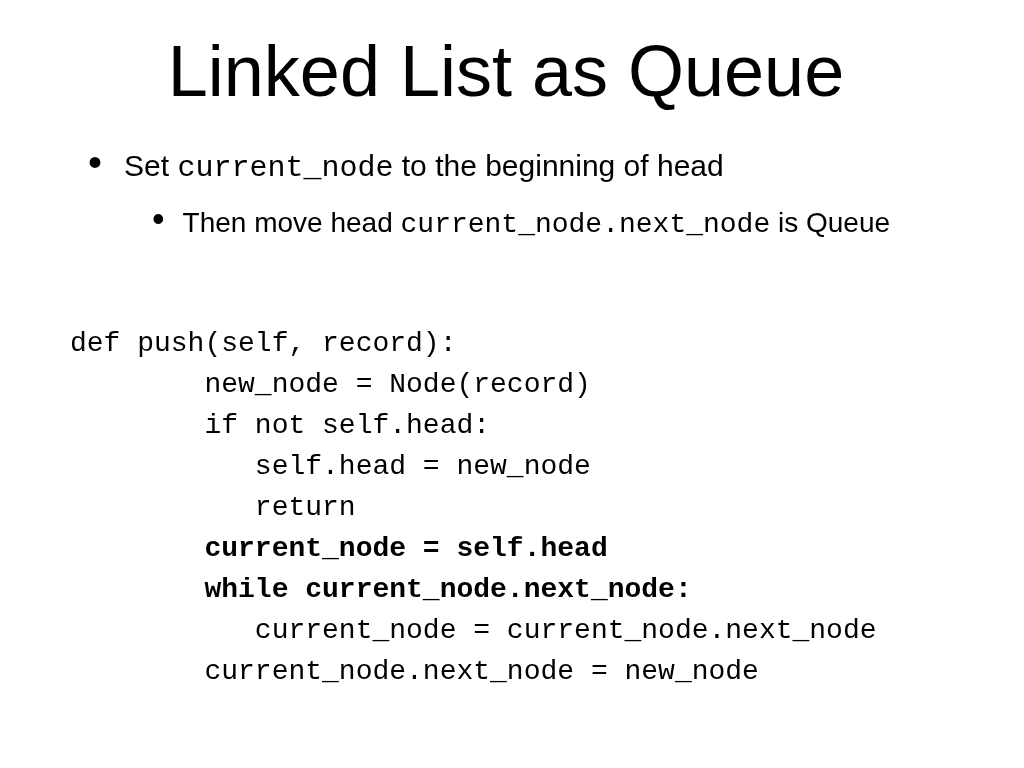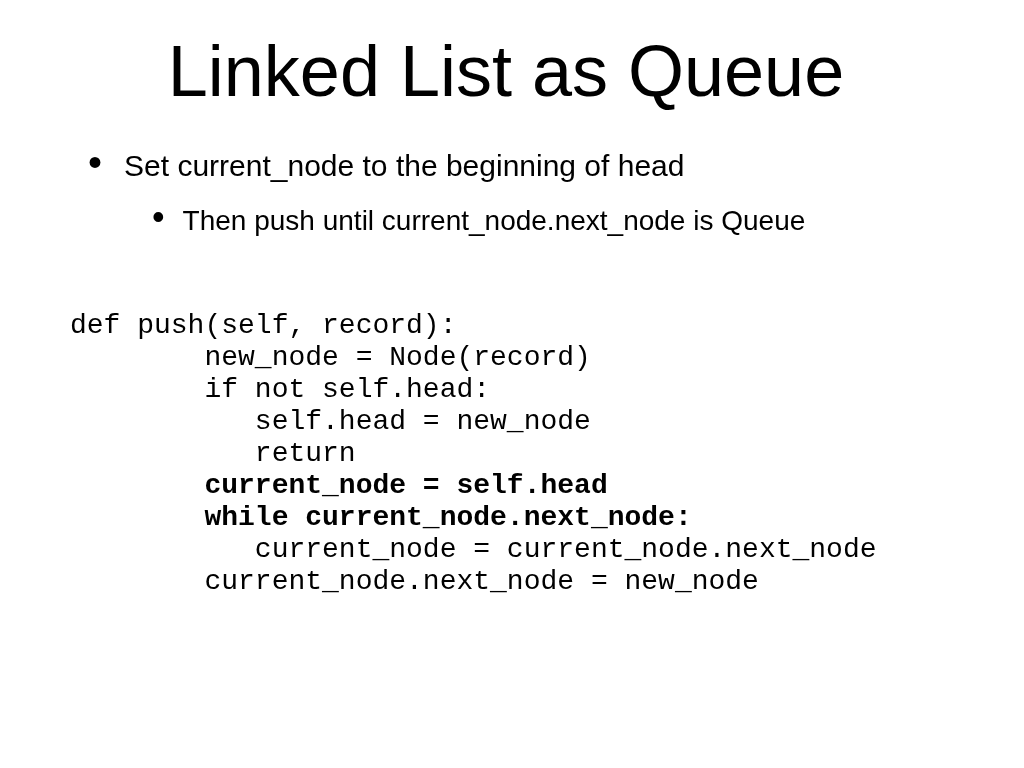--- a/index.html
+++ b/index.html
@@ -6,41 +6,41 @@
   html, body { width: 1024px; height: 768px; background: #fff; font-family: Arial, Helvetica, sans-serif; color: #000; }
   .slide { width: 1024px; height: 588px; position: relative; padding: 30px 52px 40px 40px; }
   .title { font-size: 72px; font-weight: 400; text-align: center; margin: 0 auto 36px auto; letter-spacing: 0px; }
   .bullets { margin-left: 48px; }
   .b1 { display: flex; align-items: flex-start; margin-bottom: 20px; }
   .dot { font-size: 40px; line-height: 28px; margin-right: 22px; }
   .b1 .txt { font-size: 30px; line-height: 36px; }
   .b2 { display: flex; align-items: flex-start; margin-left: 64px; margin-bottom: 40px; }
   .b2 .dot { font-size: 36px; line-height: 26px; margin-right: 18px; }
   .b2 .txt { font-size: 28px; line-height: 34px; }
-  .mono { font-family: Liberation Sans, sans-serif; }
-  .code { font-family: "Courier New", Courier, monospace; font-size: 28px; line-height: 32px; white-space: pre; margin-left: 30px; }
+  .mono { font-family: Liberation Mono, monospace; }
+  .code { font-family: "Courier New", Courier, monospace; font-size: 28px; line-height: 41px; white-space: pre; margin-left: 30px; }
   .bold { font-weight: 700; }
 </style>
 </head>
 <body>
 
 <div class="slide">
   <h1 class="title">Linked List as Queue</h1>
 
   <div class="bullets">
     <div class="b1">
       <span class="dot">•</span>
       <span class="txt">
         <span>Set </span><span class="mono">current_node</span><span> to the beginning of head</span>
       </span>
     </div>
     <div class="b2">
       <span class="dot">•</span>
       <span class="txt">
-        <span>Then push until </span><span class="mono">current_node.next_node</span><span> is Queue</span>
+        <span>Then move head </span><span class="mono">current_node.next_node</span><span> is Queue</span>
       </span>
     </div>
   </div>
 
   <div class="code">
 <span>def push(self, record):</span>
 <span>        new_node = Node(record)</span>
 <span>        if not self.head:</span>
 <span>           self.head = new_node</span>
 <span>           return</span>

